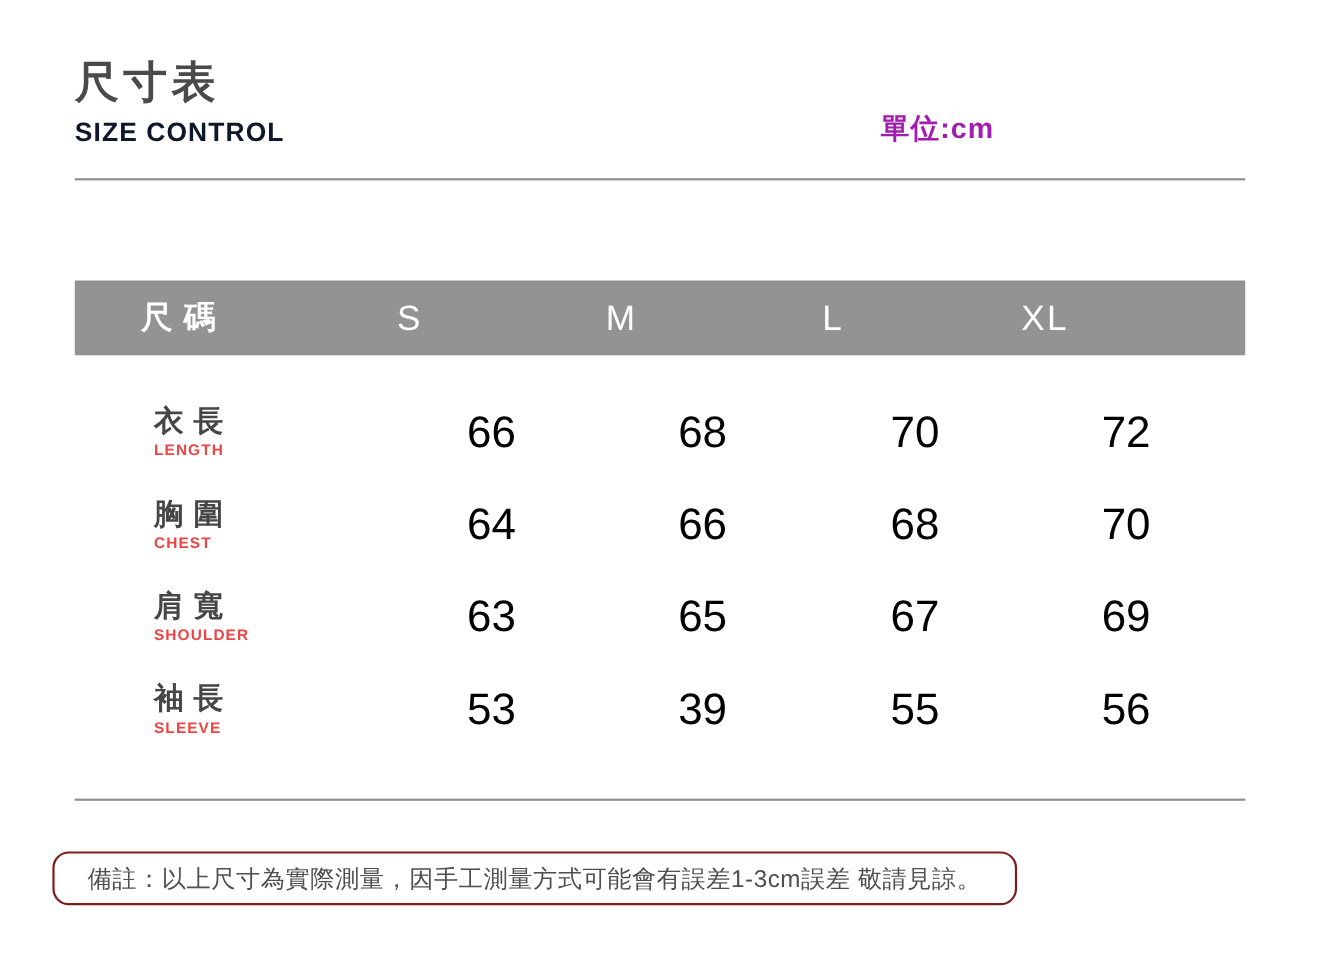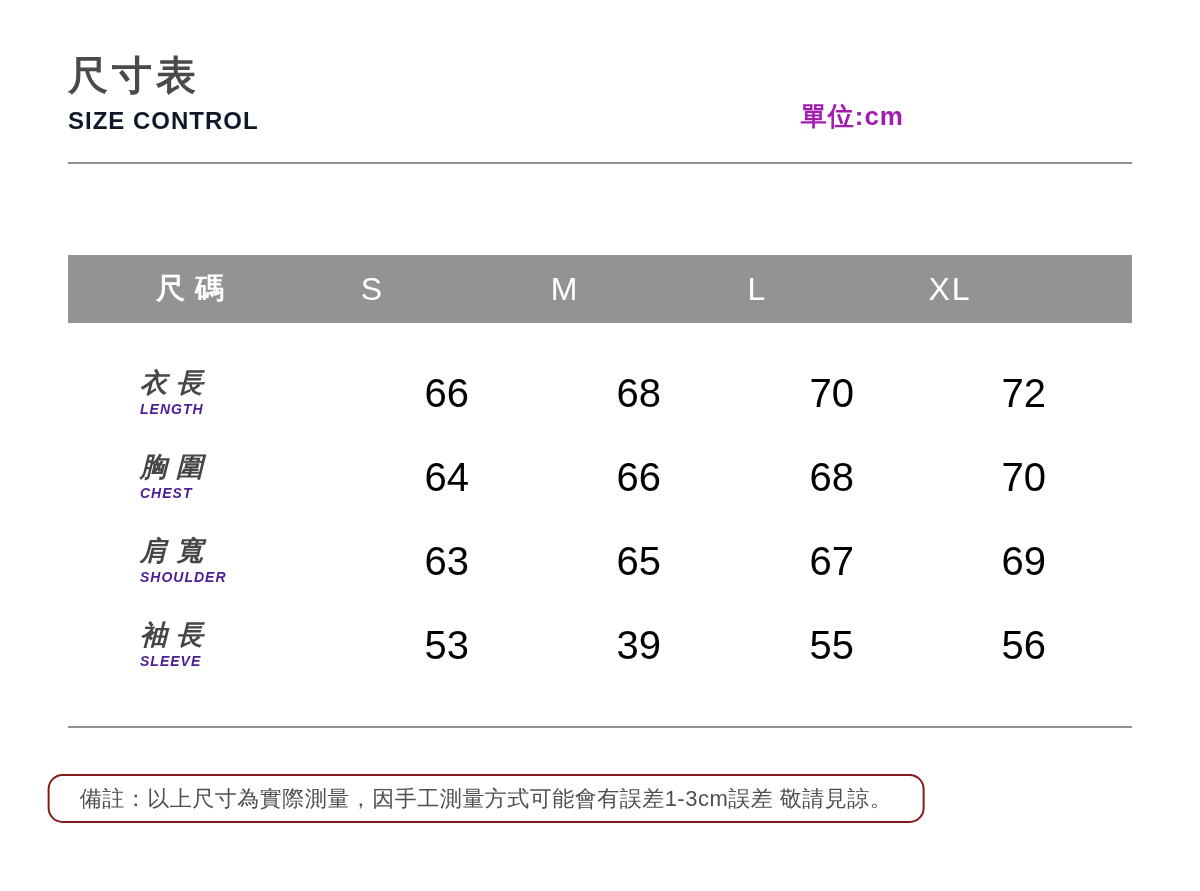--- a/index.html
+++ b/index.html
@@ -36,32 +36,32 @@
   .size-table { position: absolute; left: 68px; top: 255px; width: 1064px; }
   .grid-row {
     display: grid;
     grid-template-columns: 208px 193px 192px 193px 192px;
     align-items: center;
   }
   .table-head {
     height: 68px; background: #939393; color: #ffffff;
   }
   .head-label {
-    padding-left: 88px; font-size: 29px; font-weight: 600; letter-spacing: 10px;
+    padding-left: 60px; font-size: 29px; font-weight: 600; letter-spacing: 10px;
   }
   .head-size { text-align: center; font-size: 32px; font-weight: 400; letter-spacing: 2px; }
 
   .table-body { margin-top: 28px; }
   .body-row { height: 84px; }
-  .row-label-cell { padding-left: 72px; font-style: italic; }
+  .row-label-cell { padding-left: 72px; }
   .row-label-zh {
     font-size: 27px; font-weight: 600; color: #464646; letter-spacing: 9px; line-height: 1.1;
   }
   .row-label-en {
-    font-size: 14px; font-weight: 700; color: #4c1d95; letter-spacing: 1px; margin-top: 3px;
+    font-size: 14px; font-weight: 700; color: #ef4444; letter-spacing: 1px; margin-top: 3px;
   }
   .value-cell {
     text-align: right; font-size: 40px; font-weight: 400; color: #000000;
   }
 
   
   .note-box {
     position: absolute; top: 774px; left: 50%; transform: translateX(-50%);
     height: 49px; padding: 0 30px;
     border: 2px solid #7f1d1d; border-radius: 15px;

